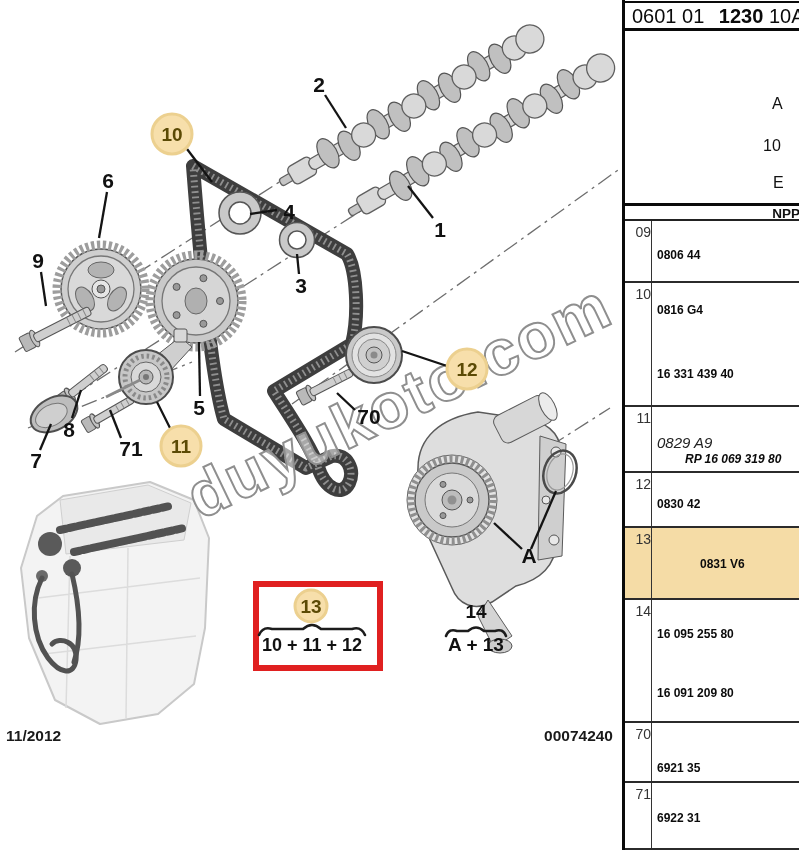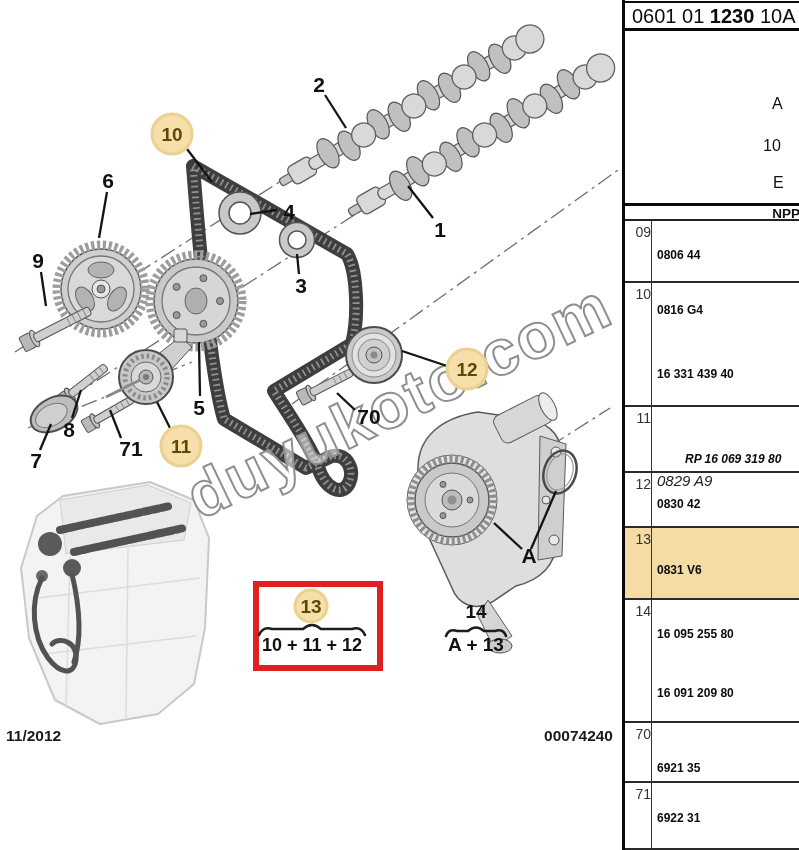--- a/index.html
+++ b/index.html
@@ -28,35 +28,35 @@
   .eng-body{fill:#f3f3f3;stroke:#c9c9c9;stroke-width:2;stroke-linejoin:round;}
   .eng-line{stroke:#dcdcdc;stroke-width:1.5;fill:none;}
   .eng-dark{stroke:#525252;fill:none;stroke-linecap:round;}
 
   
   #table-panel{position:absolute;left:622px;top:0;width:177px;height:850px;
                border-left:3px solid #0a0a0a;box-sizing:border-box;background:#fff;}
   .t-title{position:absolute;left:0;top:1px;width:177px;height:30px;box-sizing:border-box;
            border-top:2px solid #0a0a0a;border-bottom:3px solid #0a0a0a;
            font-size:20px;line-height:26px;padding-left:7px;white-space:nowrap;color:#0a0a0a;}
-  .t-title .b{font-weight:bold;}
+  .t-title .b{font-weight:bold;margin-left:9px;}
   .t-headbox{position:absolute;left:0;top:31px;width:177px;height:172px;}
   .frag{position:absolute;font-size:16px;color:#111;white-space:nowrap;}
   .t-colhead{position:absolute;left:0;top:203px;width:177px;height:18px;box-sizing:border-box;
              border-top:3px solid #0a0a0a;border-bottom:2px solid #222;
              font-size:13.5px;font-weight:bold;color:#111;text-align:right;padding-right:2px;
              line-height:15px;overflow:hidden;}
   #rows{position:absolute;left:0;top:221px;width:177px;}
   .t-row{position:relative;border-bottom:2px solid #2b2b2b;box-sizing:border-box;width:177px;}
   .t-row.hl{background:var(--hl);}
   .ref{position:absolute;left:0;top:3px;width:26px;font-size:14px;color:#333;text-align:right;}
   .cdiv{position:absolute;left:26px;top:0;bottom:0;width:0;border-left:1.5px solid #333;}
   .cell{position:absolute;left:28px;top:0;right:0;bottom:0;}
   .pline{position:absolute;left:4px;font-size:12px;font-weight:bold;color:#0b0b0b;white-space:nowrap;}
-  .pline.italic{font-weight:normal;font-style:italic;font-size:15px;color:#222;margin-top:38px;}
+  .pline.italic{font-weight:normal;font-style:italic;font-size:15px;color:#222;}
   .pline.bolditalic{font-style:italic;font-weight:bold;}
   .pline.indent{left:32px;}
 </style>
 </head>
 <body>
 
 <div id="app">
 
   <svg id="diagram" viewBox="0 0 622 850" width="622" height="850" xmlns="http://www.w3.org/2000/svg">
 
@@ -349,21 +349,21 @@
           <div class="ref">12</div>
           <div class="cdiv"></div>
           <div class="cell">
             <div class="pline bold" style="top: 24px;">0830 42</div>
           </div>
         </div>
         <div class="t-row hl" style="height: 72px;">
           <div class="ref">13</div>
           <div class="cdiv"></div>
           <div class="cell">
-            <div class="pline bold" style="top: 35px;">0831 V6</div>
+            <div class="pline bold" style="top: 29px; margin-left: 43px;">0831 V6</div>
           </div>
         </div>
         <div class="t-row" style="height: 123px;">
           <div class="ref">14</div>
           <div class="cdiv"></div>
           <div class="cell">
             <div class="pline bold" style="top: 27px;">16 095 255 80</div>
             <div class="pline bold" style="top: 86px;">16 091 209 80</div>
           </div>
         </div>

